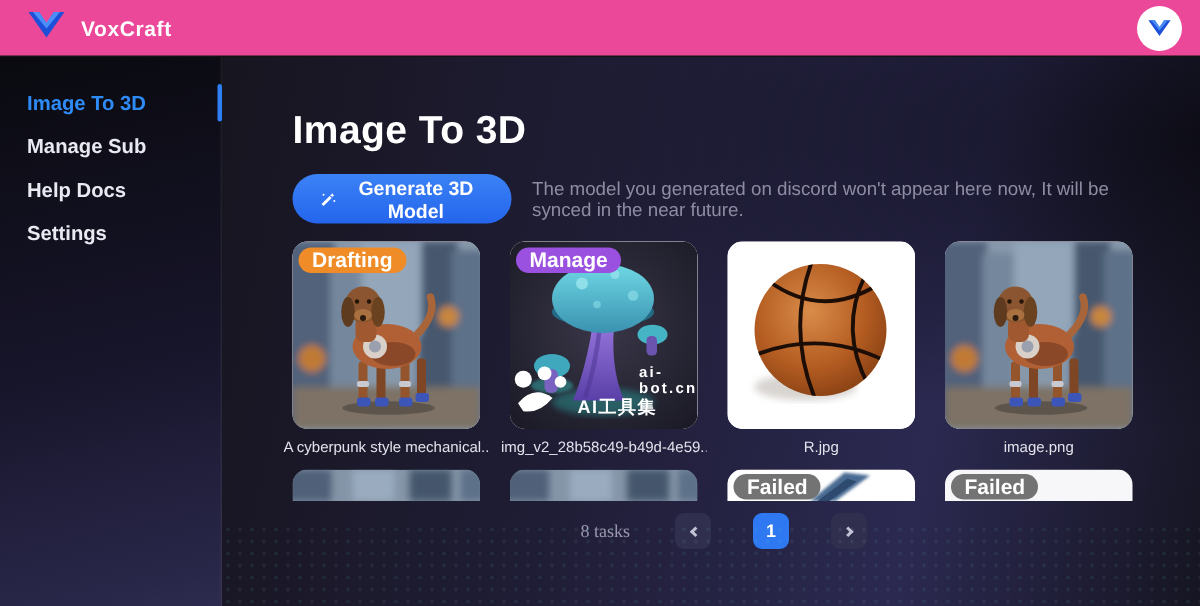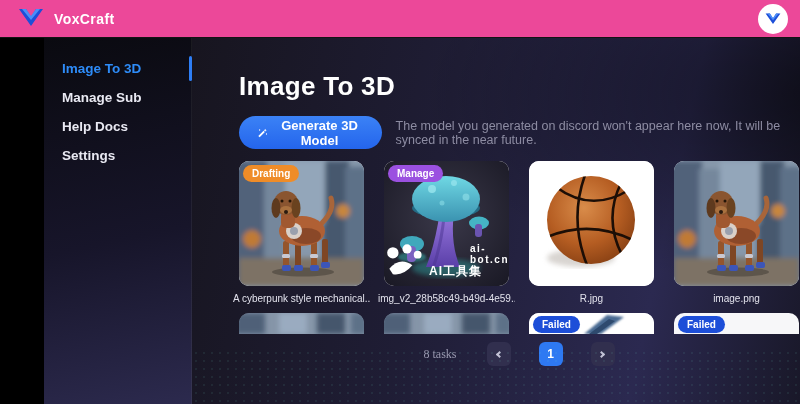--- a/index.html
+++ b/index.html
@@ -10,21 +10,21 @@
   
   .header { position:absolute; top:0; left:0; right:0; height:38px; background:#ec4899;
             display:flex; align-items:center; justify-content:space-between; padding:0 12px 0 18px;
             border-bottom:1px solid #141414; z-index:5; }
   .brand { display:flex; align-items:center; gap:10px; }
   .brand-name { color:#fff; font-size:14px; font-weight:800; letter-spacing:.4px; }
   .avatar { width:30px; height:30px; border-radius:50%; background:#fff; display:flex;
             align-items:center; justify-content:center; cursor:pointer; }
 
   
-  .body { position:absolute; top:38px; left:0; right:0; bottom:0; display:flex;padding-left:44px; }
+  .body { position:absolute; top:38px; left:0; right:0; bottom:0; display:flex; }
 
   .sidebar { width:148px; flex:0 0 148px; padding-top:16px;
              background:linear-gradient(168deg, #0a0a10 0%, #17152a 55%, #2c2a4e 100%);
              border-right:1px solid rgba(255,255,255,.07); }
   .side-item { position:relative; height:29px; display:flex; align-items:center;
                padding-left:18px; color:#e9e9f2; font-size:13.5px; cursor:pointer;font-weight:bold; }
   .side-item.active { color:#2e8cf8; font-weight:600; }
   .side-item.active .active-bar { position:absolute; right:-1px; top:2px; width:3px; height:25px;
                background:#2e7ef5; border-radius:2px; }
 
@@ -56,24 +56,24 @@
              font-family:"Liberation Sans",sans-serif; }
   .notice { font-size:12.5px; color:#8d8ca2; }
 
   
   .grid { margin-top:12px; display:flex; gap:20px; }
   .card { width:125px; position:relative; cursor:pointer; }
   .thumb { width:125px; height:125px; border-radius:10px; overflow:hidden; position:relative;
            background:#fff; }
   .thumb svg { display:block; width:100%; height:100%; }
   .badge { position:absolute; top:4px; left:4px; z-index:3; height:17px; line-height:17px;
-           padding:0 9px; border-radius:9px; font-size:10px; font-weight:700; color:#fff; }
+           padding:0 9px; border-radius:9px; font-size:14px; font-weight:700; color:#fff; }
   .badge.orange { background:#ef8c28; }
   .badge.purple { background:#9b51e0; }
-  .badge.red    { background:#1d4ed8; }
+  .badge.red    { background:#737373; }
   .caption { margin:7px 0 0 -6px; width:137px; font-size:10px; color:#e2e2ec; text-align:center;
              white-space:nowrap; overflow:hidden; }
 
   .watermark { position:absolute; left:0; right:0; bottom:8px; z-index:2; display:flex;
                align-items:center; justify-content:center; gap:6px; color:#fff; }
   .wm-text { text-align:left; line-height:1.1; }
   .wm-line1 { font-size:10px; font-weight:700; letter-spacing:1.5px;margin-left:41px; }
   .wm-line2 { font-size:12px; font-weight:700; letter-spacing:1px; }
 
   

